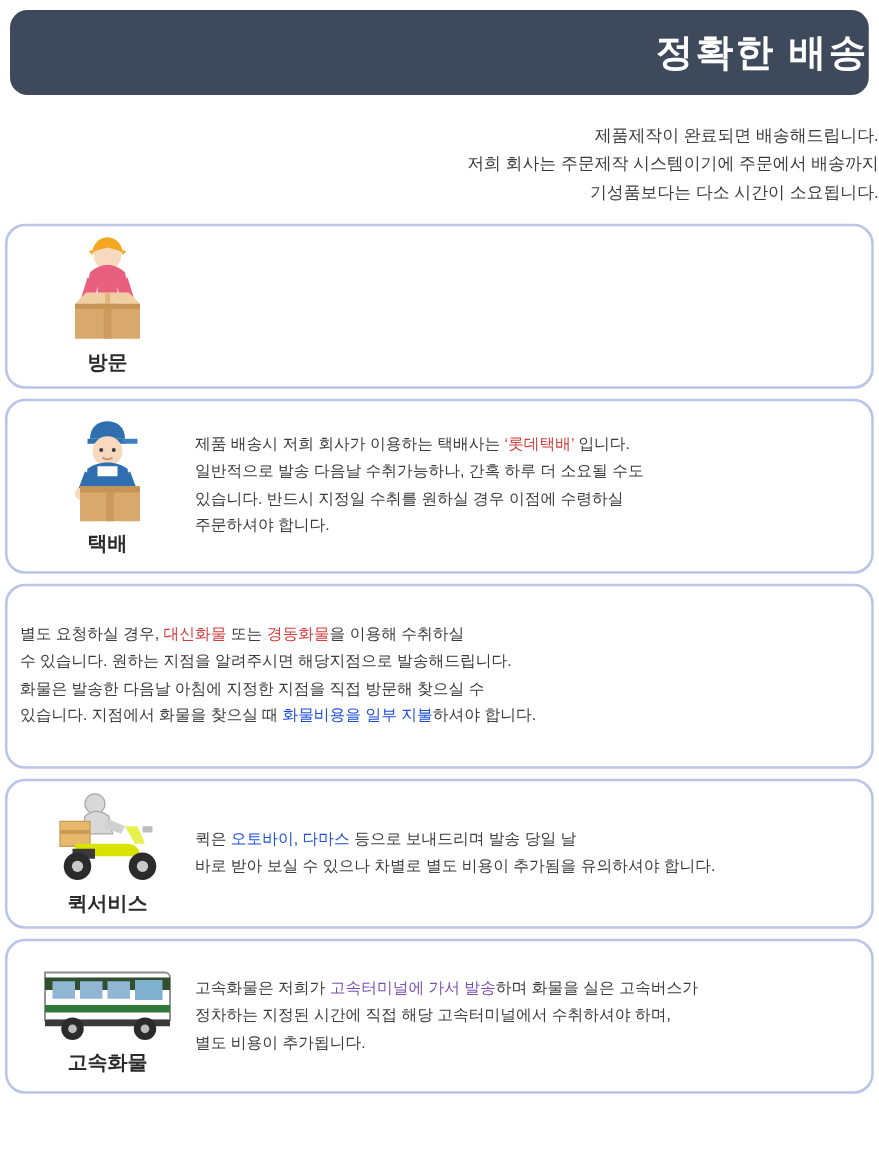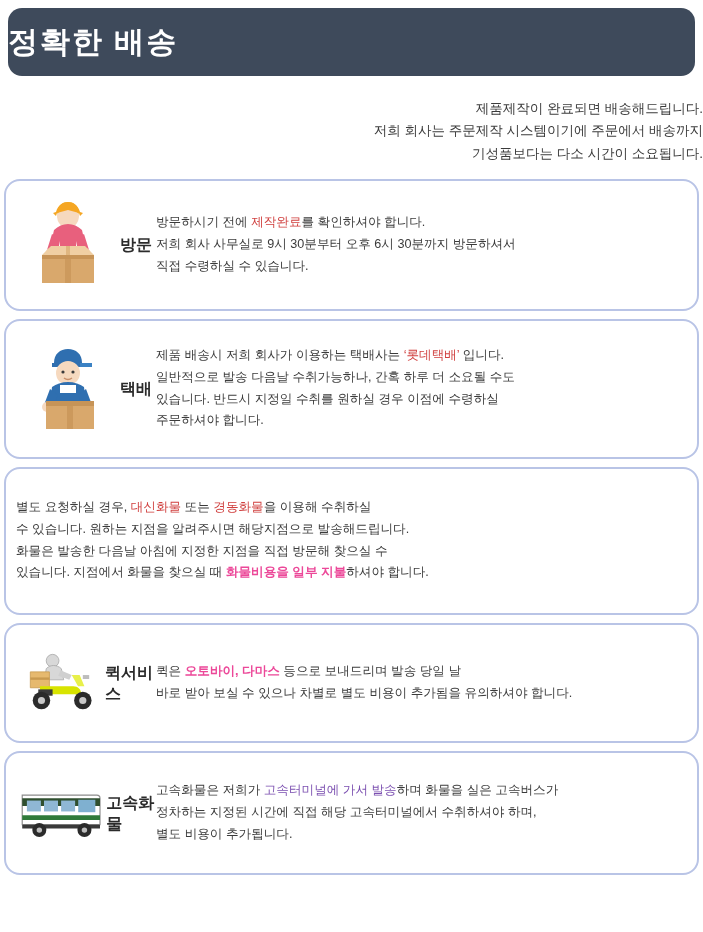--- a/index.html
+++ b/index.html
@@ -17,21 +17,21 @@
   }
 
   
   .header {
     margin: 8px 8px 0 8px;
     height: 68px;
     background: #3e4a5b;
     border-radius: 14px;
     display: flex;
     align-items: center;
-    justify-content: flex-start;
+    justify-content: flex-end;
   }
   .header-title {
     color: #ffffff;
     font-size: 30px;
     font-weight: bold;
     letter-spacing: 2px;
   }
 
   
   .intro {
@@ -55,40 +55,40 @@
     border-radius: 16px;
     display: flex;
     align-items: center;
     padding: 8px 10px;
     box-sizing: border-box;
   }
   .card-visual {
     width: 140px;
     min-width: 140px;
     display: flex;
-    flex-direction: row;
+    flex-direction: column;
     align-items: center;
     justify-content: flex-start;
   }
   .card-label {
     font-size: 16px;
     font-weight: bold;
     color: #2b2b2b;
     margin-top: 2px;
   }
   .card-text {
     flex: 1;
     font-size: 12.6px;
     line-height: 1.72;
     color: #3b3b3b;
     padding-right: 6px;
   }
   .card-text p { margin: 0; white-space: nowrap; }
   .hl-red { color: #d0403f; }
-  .hl-blue { color: #ec4899; font-weight: bold; }
+  .hl-blue { color: #1d4ed8; }
   .hl-purple { color: #7b4fb0; }
 
   
   .card-visit   { height: 132px; }
   .card-parcel  { height: 140px; }
   .card-freight { height: 148px; }
   .card-quick   { height: 120px; }
   .card-bus     { height: 124px; }
 
   
@@ -125,31 +125,20 @@
         <circle cx="70" cy="53" r="4.5" fill="#f6d9bf"></circle>
 
         <path d="M26 55h52v28H26z" fill="#d9a86c"></path>
         <path d="M26 55l9-9h34l9 9z" fill="#f0cfa3"></path>
         <path d="M50 46h4v9h-4z" fill="#e0b67f"></path>
         <path d="M26 55h52v4H26z" fill="#c79457"></path>
         <path d="M49 59h6v24h-6z" fill="#c79457" opacity="0.7"></path>
       </svg>
       <div class="card-label">방문</div>
     </div>
-    <div class="card-text">
-      <p>
-        <span>방문하시기 전에 </span><span class="hl-red">제작완료</span><span>를 확인하셔야 합니다.</span>
-      </p>
-      <p>
-        <span>저희 회사 사무실로 9시 30분부터 오후 6시 30분까지 방문하셔서</span>
-      </p>
-      <p>
-        <span>직접 수령하실 수 있습니다.</span>
-      </p>
-    </div>
   </div>
 
   <div class="card card-parcel">
     <div class="card-visual">
       <svg class="illus" width="104" height="92" viewBox="0 0 104 92">
 
         <path d="M38 20c0-9 6-14 14-14s14 5 14 14z" fill="#2f6fb0"></path>
         <path d="M36 20h30v4H36z" fill="#2f6fb0"></path>
         <path d="M64 20h12v4H64z" fill="#3b82c4"></path>
 

